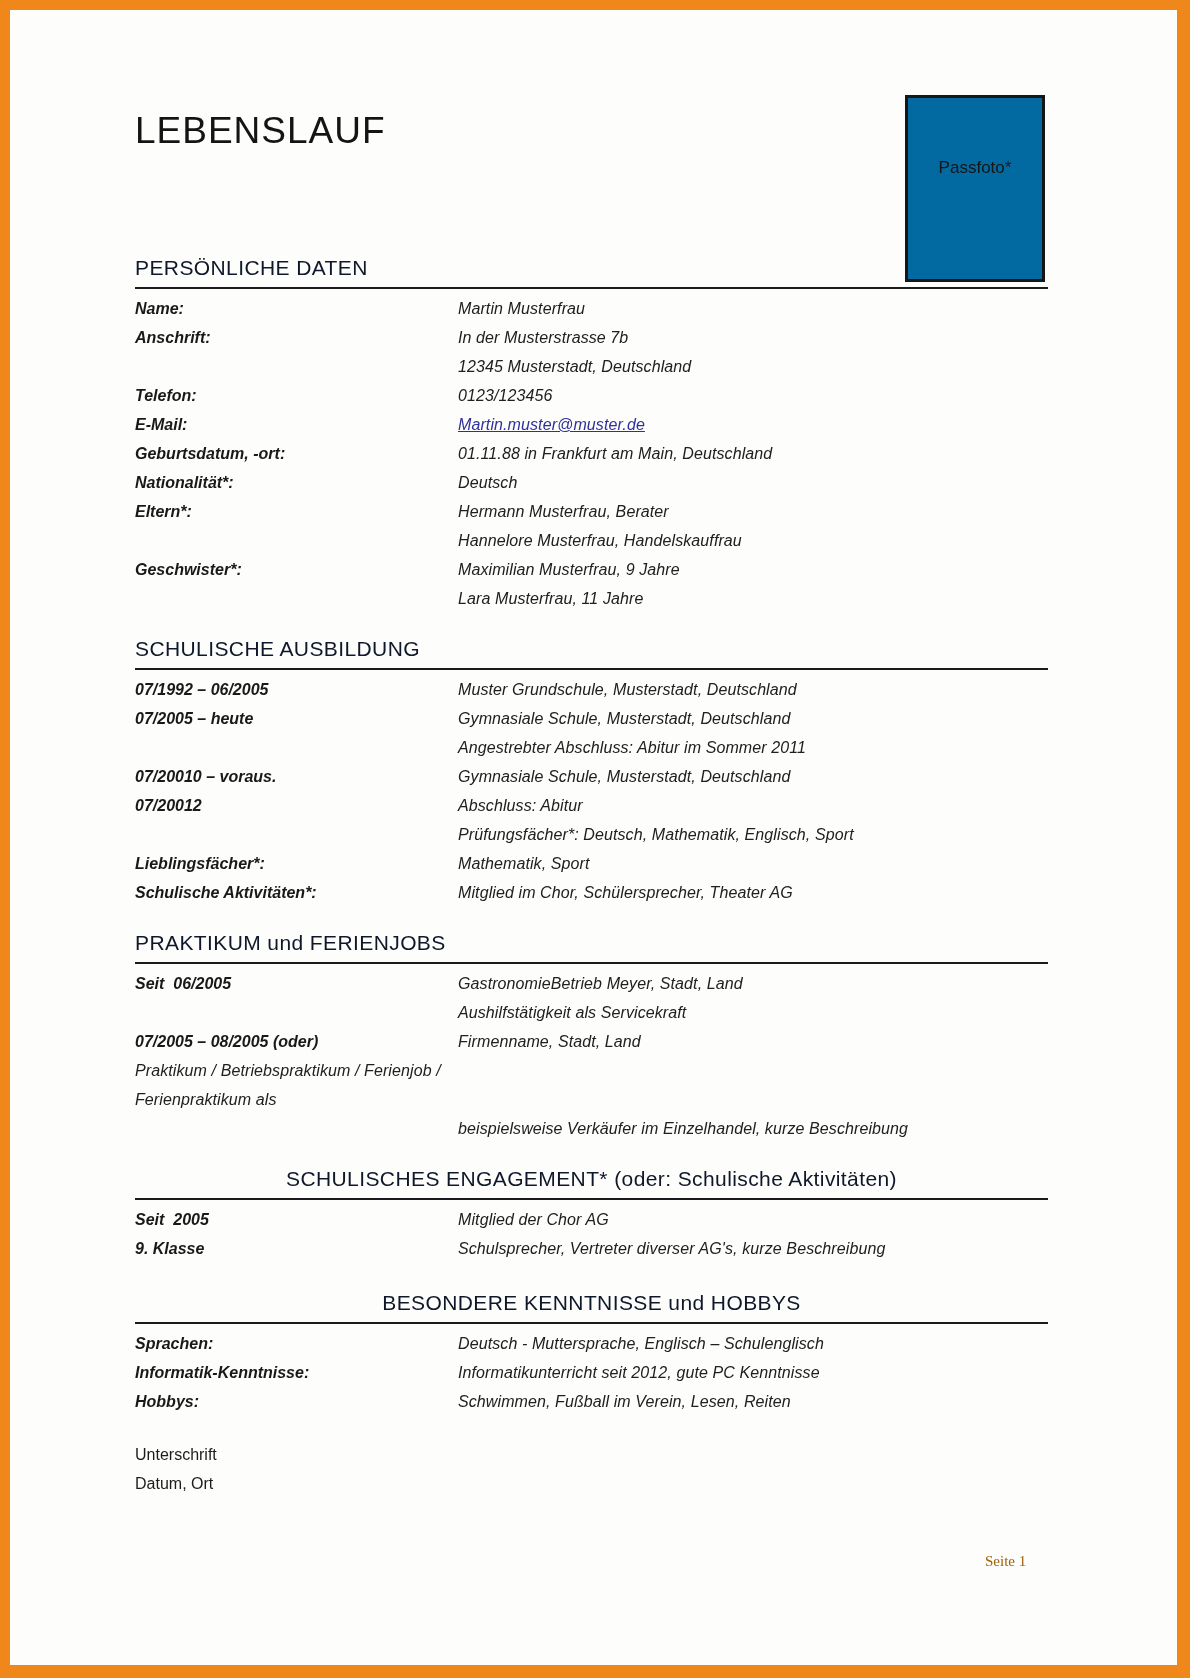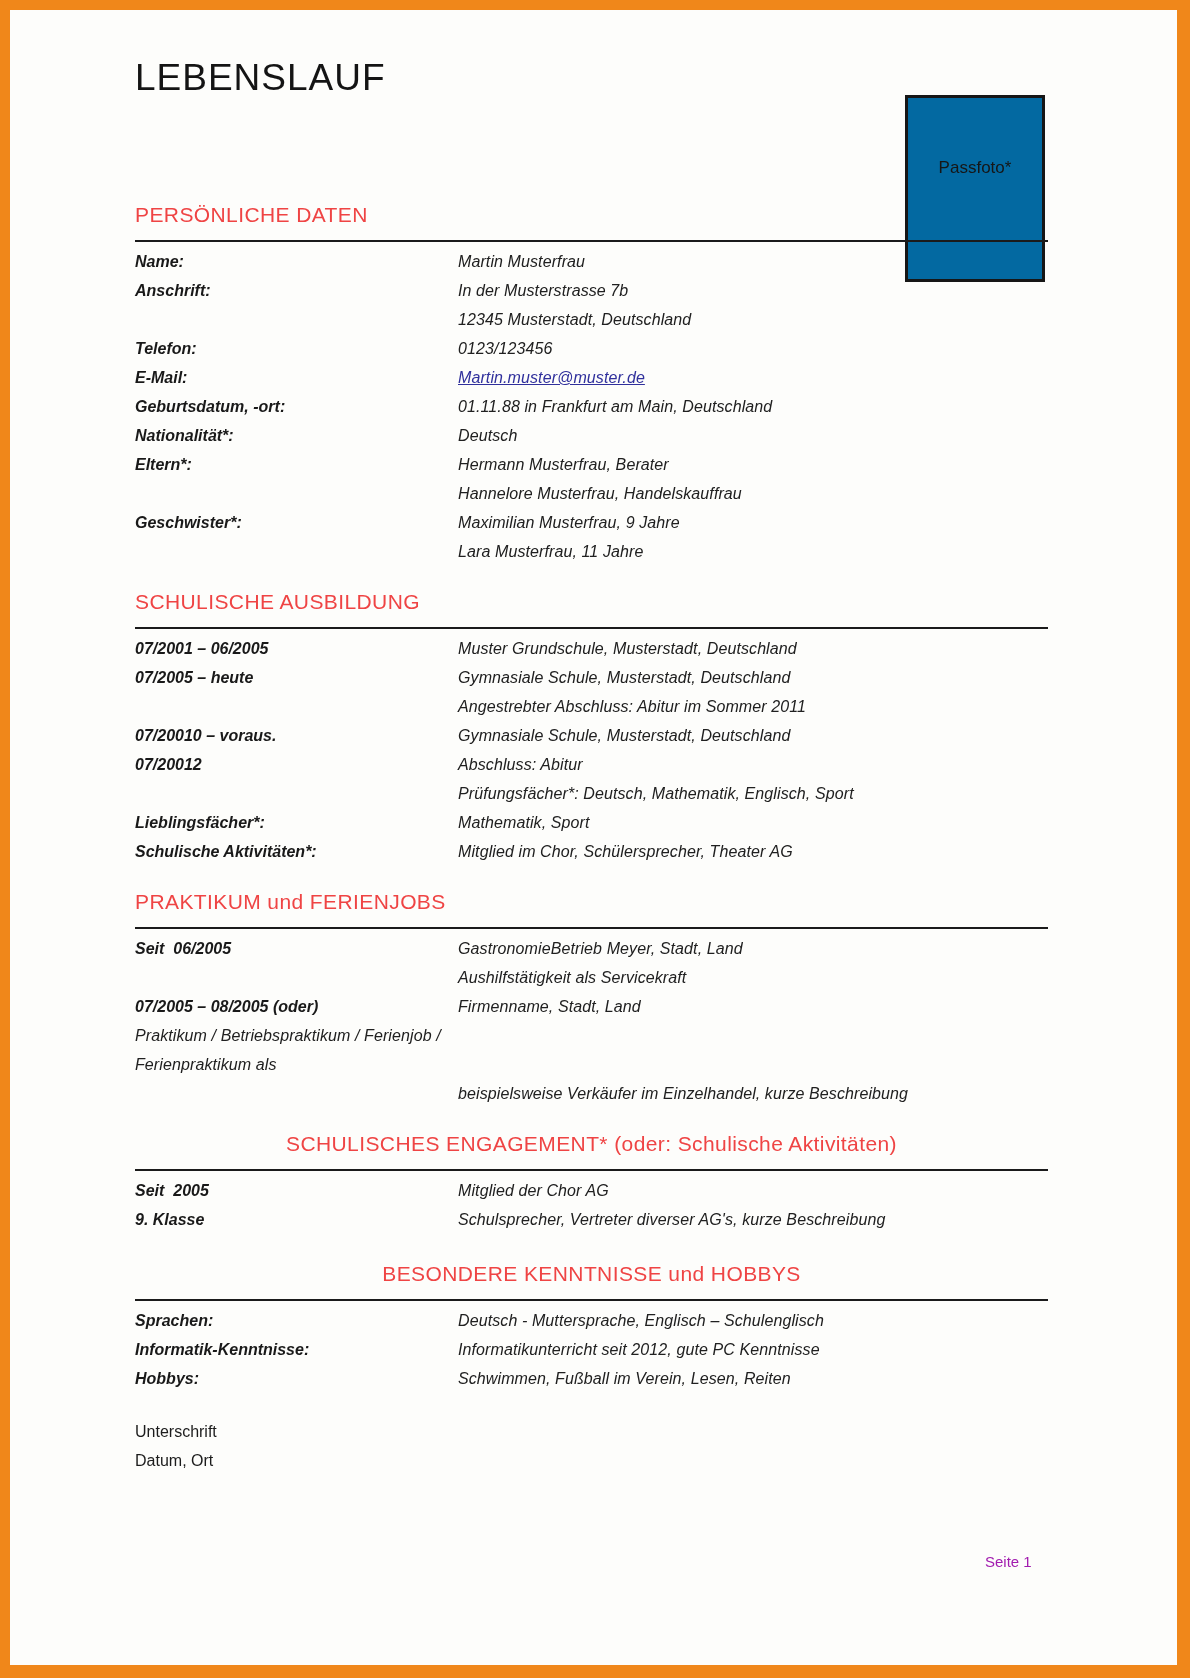--- a/index.html
+++ b/index.html
@@ -32,35 +32,35 @@
     font-size: 17px;
     color: #161616;
   }
   .content {
     position: absolute;
     left: 125px; top: 0;
     width: 913px;
   }
   .doc-title {
     margin: 0;
-    padding-top: 45px;
+    padding-top: 98px;
     font-size: 37px;
     line-height: 46px;
     font-weight: normal;
     letter-spacing: 1px;
     color: #141414;
   }
   h2.sec-title {
     margin: 0;
     font-size: 21px;
     line-height: 24px;
     font-weight: normal;
     letter-spacing: 0.4px;
-    color: #ef4444;
-    padding-bottom: 13px;
+    color: #0f172a;
+    padding-bottom: 7px;
     border-bottom: 2px solid #1b1b1b;
   }
   section.personal  h2.sec-title { margin-top: 102px; }
   section.education h2.sec-title { margin-top: 24px; }
   section.praktikum h2.sec-title { margin-top: 24px; }
   section.engagement h2.sec-title { margin-top: 24px; text-align: center; }
   section.skills    h2.sec-title { margin-top: 28px; text-align: center; }
   .rows { margin-top: 5px; font-style: italic; }
   .row {
     display: grid;
@@ -81,21 +81,22 @@
   .signature {
     margin-top: 24px;
     font-size: 16px;
     line-height: 29px;
   }
   .page-number {
     position: absolute;
     left: 975px;
     top: 1543px;
     font-size: 15px;
-    color: #a21caf;
+    color: #a16207;
+    font-family: Liberation Serif, serif;
   }
 </style>
 </head>
 <body>
 
 <div class="page">
 
   <div class="passfoto-box">
     <span>Passfoto*</span>
   </div>
@@ -153,21 +154,21 @@
           <div class="row-label"></div>
           <div class="row-value">Lara Musterfrau, 11 Jahre</div>
         </div>
       </div>
     </section>
 
     <section class="education">
       <h2 class="sec-title">SCHULISCHE AUSBILDUNG</h2>
       <div class="rows">
         <div class="row">
-          <div class="row-label">07/2001 – 06/2005</div>
+          <div class="row-label">07/1992 – 06/2005</div>
           <div class="row-value">Muster Grundschule, Musterstadt, Deutschland</div>
         </div>
         <div class="row">
           <div class="row-label">07/2005 – heute</div>
           <div class="row-value">Gymnasiale Schule, Musterstadt, Deutschland</div>
         </div>
         <div class="row">
           <div class="row-label"></div>
           <div class="row-value">Angestrebter Abschluss: Abitur im Sommer 2011</div>
         </div>

